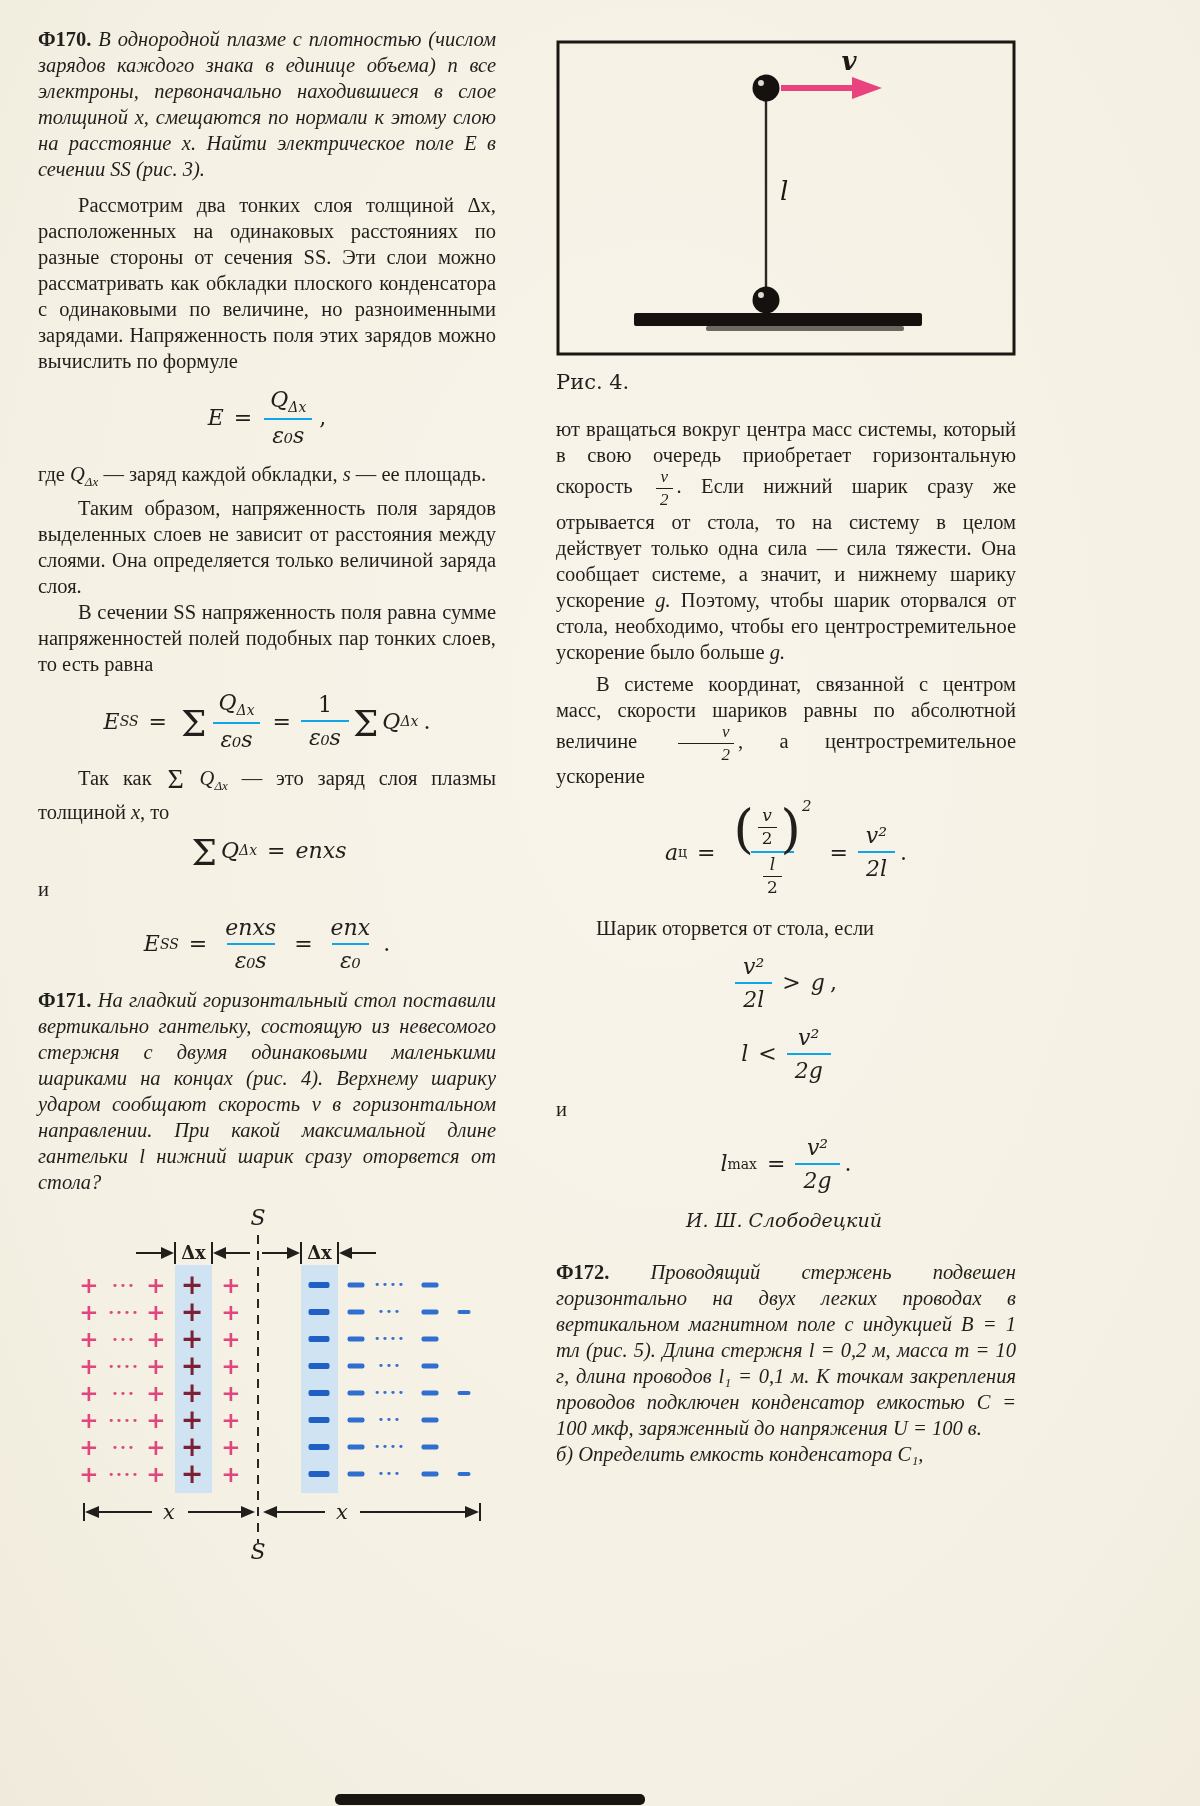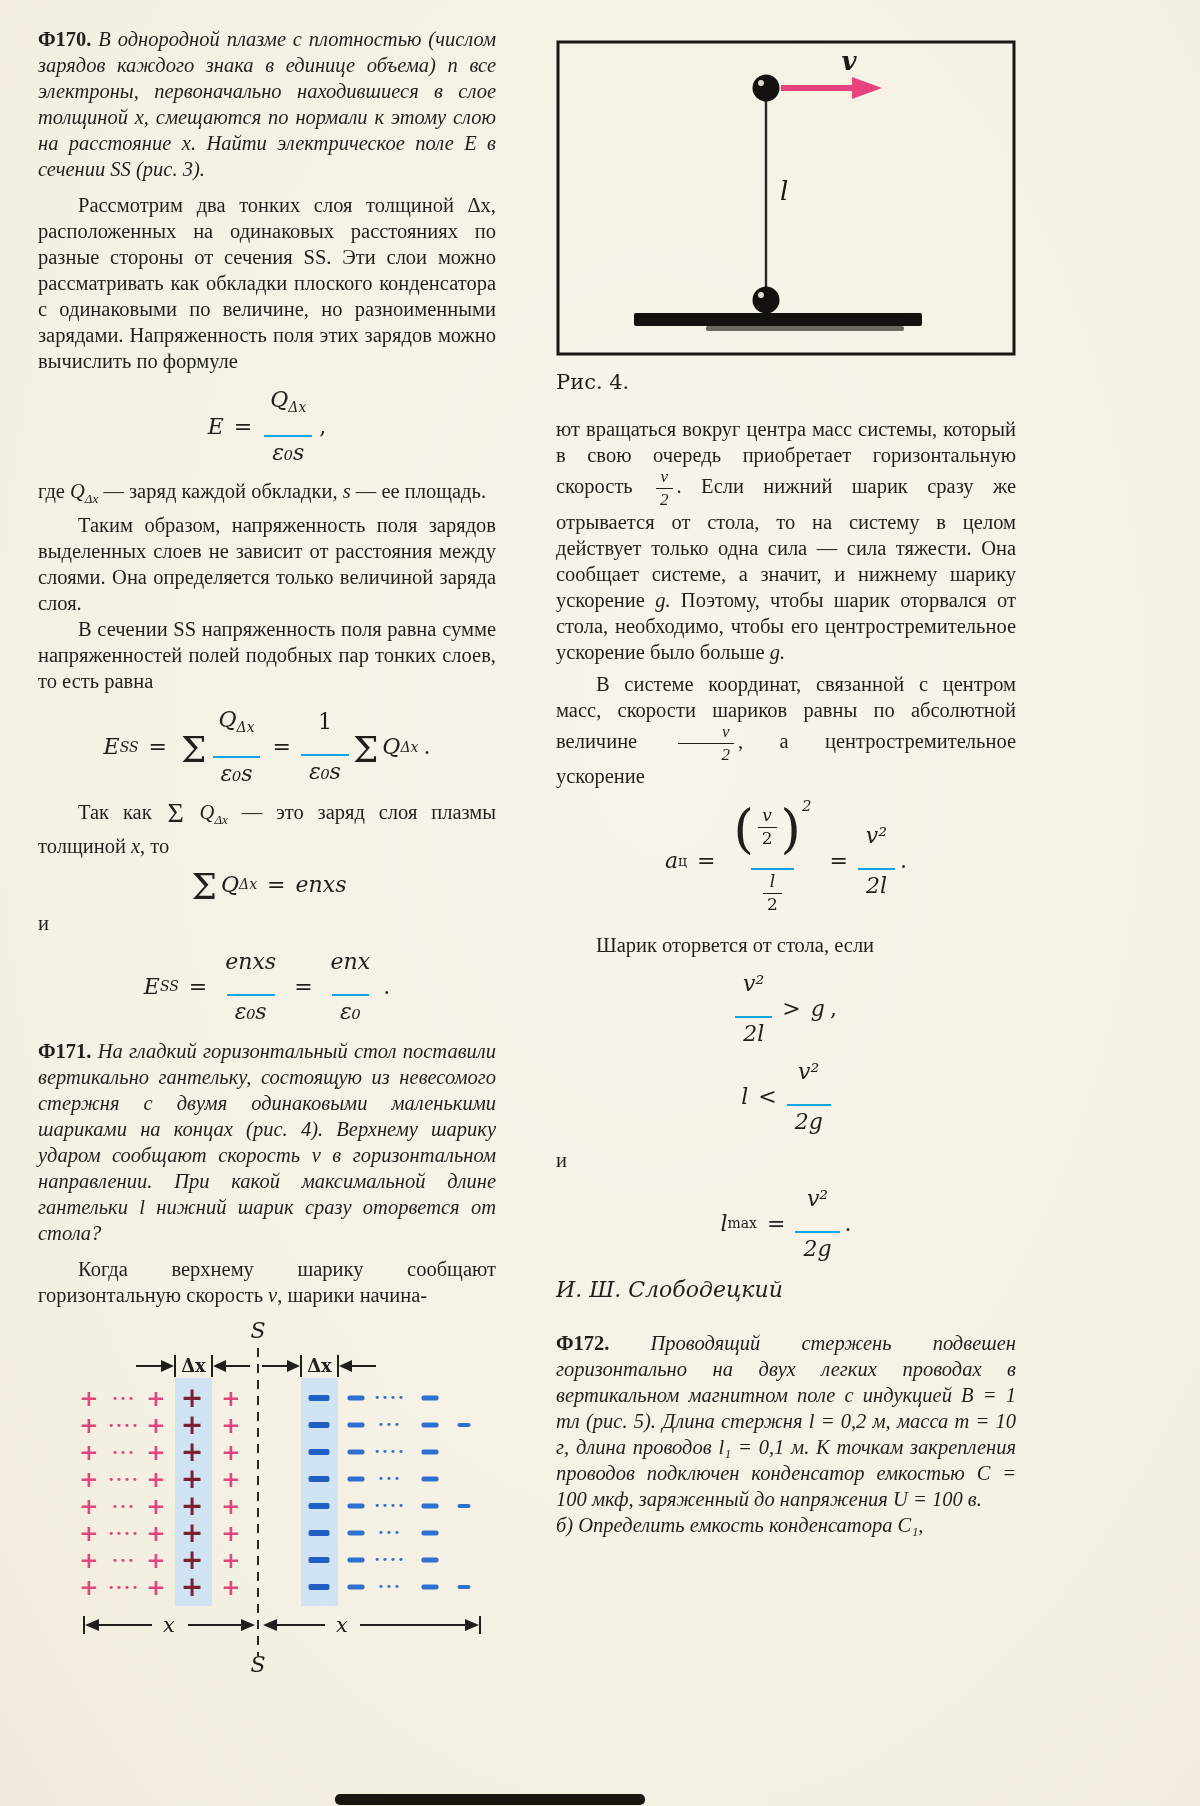--- a/index.html
+++ b/index.html
@@ -21,37 +21,37 @@
   .mt6 { margin-top:6px; } .mt10 { margin-top:10px; } .mt14 { margin-top:14px; } .mt22 { margin-top:22px; }
   .prob { font-style:italic; }
   .plabel { font-weight:bold; font-style:normal; }
   .var { font-style:italic; }
   sub.isub { font-size:13px; font-style:italic; }
 
   .formula { display:flex; justify-content:center; align-items:center; font-size:22px; margin:13px 0; font-style:italic; }
   .formula .op { font-style:normal; margin:0 10px; }
   .formula .tail { font-style:normal; margin-left:5px; }
   .frac { display:inline-flex; flex-direction:column; align-items:center; text-align:center; }
-  .frac .num { padding:0 8px 20px; }
+  .frac .num { padding:0 8px 3px; }
   .frac .den { border-top:2px solid #0ea5e9; padding:3px 8px 0; }
   sub.fsub { font-size:14px; font-style:italic; }
   .sum { font-size:36px; font-style:normal; line-height:0; position:relative; top:3px; margin:0 4px; }
   .sum-inline { font-size:28px; line-height:0; position:relative; top:3px; margin:0 2px; font-style:normal; }
 
   .ifrac { display:inline-flex; flex-direction:column; align-items:center; font-style:italic; font-size:17px; line-height:1.05; vertical-align:middle; margin:0 4px; }
   .ifrac .inum { padding:0 4px 2px; }
   .ifrac .iden { border-top:1.6px solid #211f1c; padding:2px 4px 0; }
 
   .bp { font-size:52px; font-style:normal; font-weight:400; line-height:0; position:relative; top:1px; }
   .psup { font-size:15px; font-style:italic; position:relative; top:-22px; margin-left:1px; }
   .numrow { display:inline-flex; align-items:center; }
 
   .figure4 { margin-bottom:10px; }
   .caption { font-size:21px; margin-top:10px; }
-  .author { font-style:italic; text-align:left; font-size:22px; margin-top:16px; padding-right:4px; }
+  .author { font-style:italic; text-align:center; font-size:19px; margin-top:16px; padding-right:4px; }
 
   .fig3wrap { position:relative; margin-top:14px; }
 
   .scan-smudge { position:absolute; left:335px; top:1794px; width:310px; height:11px; background:#191611; border-radius:5px; }
 </style>
 </head>
 <body>
 
 <div class="col col-left">
 
@@ -118,21 +118,20 @@
     <span class="op">=</span>
     <span class="frac">
         <span class="num var">enx</span>
         <span class="den var">ε₀</span>
       </span>
     <span class="tail">.</span>
   </div>
 
   <p class="body prob mt14"><span class="plabel">Ф171.</span> <span>На гладкий горизонтальный стол поставили вертикально гантельку, состоящую из невесомого стержня с двумя одинаковыми маленькими шариками на концах (рис. 4). Верхнему шарику ударом сообщают скорость v в горизонтальном направлении. При какой максимальной длине гантельки l нижний шарик сразу оторвется от стола?</span></p>
 
-  <p class="body indent mt10"><span>Когда верхнему шарику сообщают горизонтальную скорость</span> <i>v</i><span>, шарики начина-</span></p>
 
   <div class="fig3wrap">
     <svg width="458" height="354" viewBox="0 0 458 354">
 
       <text x="220" y="16" font-size="22" font-style="italic" text-anchor="middle" fill="#211f1c">S</text>
 
       <rect x="137" y="56" width="37" height="228" fill="#cfe3f2"></rect>
       <rect x="263" y="56" width="37" height="228" fill="#cfe3f2"></rect>
 
       <line x1="220" y1="26" x2="220" y2="334" stroke="#2a2723" stroke-width="2" stroke-dasharray="9 7"></line>

